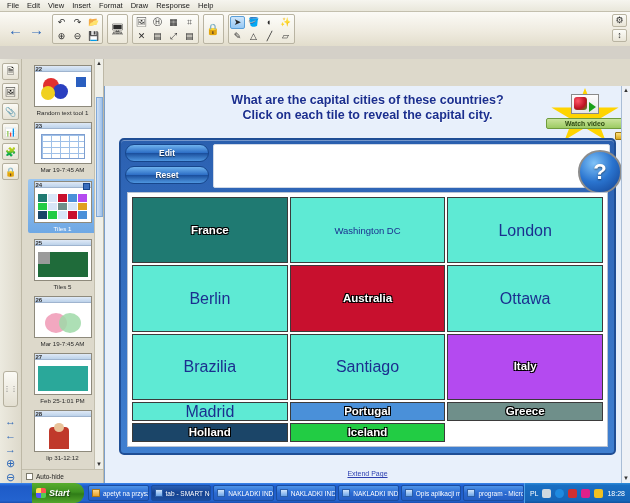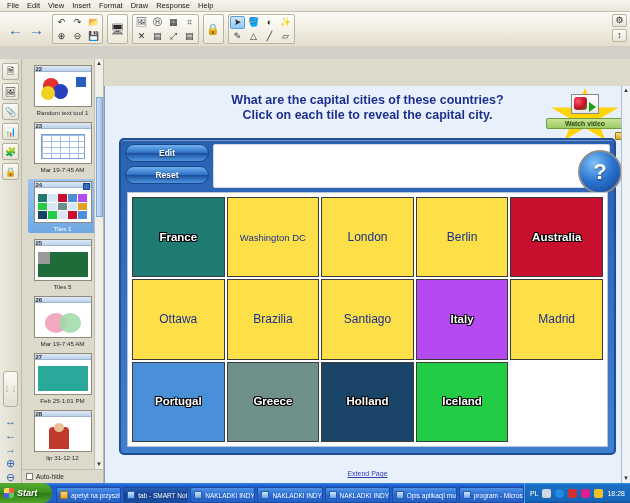--- a/index.html
+++ b/index.html
@@ -221,31 +221,31 @@
     text-shadow: 0 1px 2px rgba(0,0,0,.5);
   }
   .grid-panel {
     position: absolute; left: 6px; right: 6px; top: 52px; bottom: 6px;
     background: #fff; border: 1px solid #b9c4d4;
     padding: 4px;
   }
   .grid {
     width: 100%; height: 100%;
     display: grid;
-    grid-template-columns: repeat(5, 1fr);
+    grid-template-columns: repeat(3, 1fr);
     grid-template-rows: repeat(3, 1fr);
     gap: 2px;
   }
   .tile {
     display: flex; align-items: center; justify-content: center; text-align: center;
-    font-size: 12px; line-height: 13px;
+    font-size: 16px; line-height: 13px;
     border: 1px solid #3b3b3b;
     padding: 2px;
   }
-  .tile.revealed { background: #fde047; color: #1b2f8f; font-weight: normal; }
+  .tile.revealed { background: #5eead4; color: #1b2f8f; font-weight: normal; }
   .tile.revealed.small { font-size: 9.5px; line-height: 11px; }
   .tile.hidden {
     color: #fff; font-weight: bold; font-size: 11.5px;
     text-shadow: -1px -1px 0 #000, 1px -1px 0 #000, -1px 1px 0 #000, 1px 1px 0 #000;
   }
   .extend {
     position: absolute; left: 0; right: 0; bottom: 6px;
     text-align: center; font-size: 7px; color: #2c3fb0;
     text-decoration: underline;
   }
@@ -255,21 +255,21 @@
     position: absolute; right: 0; top: 0; bottom: 0; width: 9px;
     background: #eef1f6; border-left: 1px solid #a9bdd6;
     display: flex; flex-direction: column; justify-content: space-between; align-items: center;
   }
   .cv-sb-v .ar { font-size: 6px; height: 9px; line-height: 9px; color: #333; }
 
   
   .taskbar {
     position: absolute; left: 0; right: 0; bottom: 0; height: 20px;
     background: linear-gradient(to bottom,#3f8ae8 0%,#2567d8 9%,#1e5bc8 18%,#2363cf 88%,#1b4fae 100%);
-    display: flex; align-items: flex-end;
+    display: flex; align-items: center; padding-left: 32px;
   }
   .start {
     height: 20px; min-width: 52px;
     background: linear-gradient(to bottom,#57ad2e 0%,#3d9120 45%,#2f7c17 55%,#53a62b 100%);
     border-top-right-radius: 9px; border-bottom-right-radius: 9px;
     display: flex; align-items: center; gap: 3px; padding: 0 8px 0 4px;
     color: #fff; font-size: 9px; font-weight: bold; font-style: italic;
     text-shadow: 1px 1px 1px rgba(0,0,0,.5);
   }
   .start-flag { width: 10px; height: 10px; background: conic-gradient(#f55 0 25%, #5c5 0 50%, #55f 0 75%, #fd5 0 100%); border-radius: 2px; }

